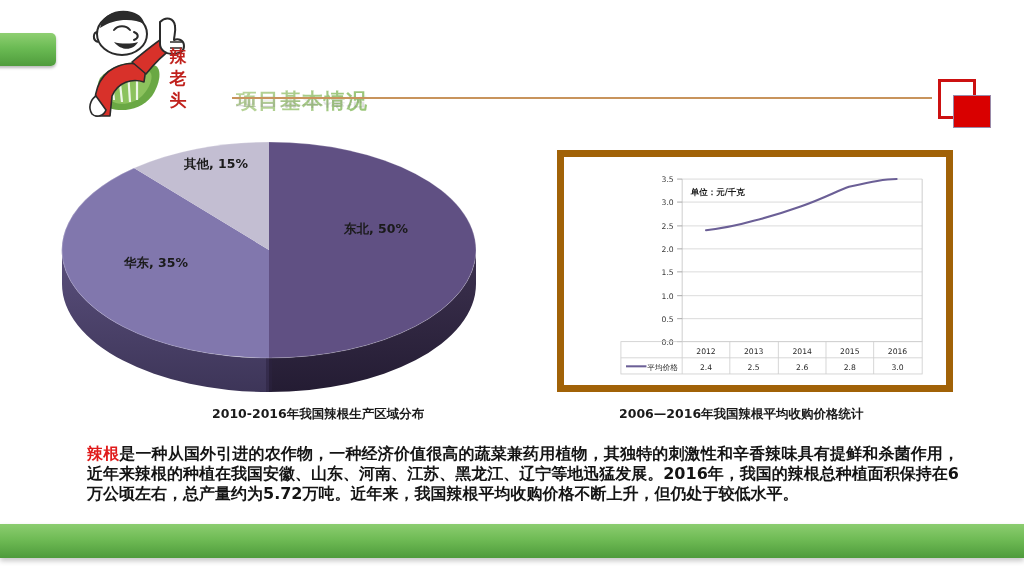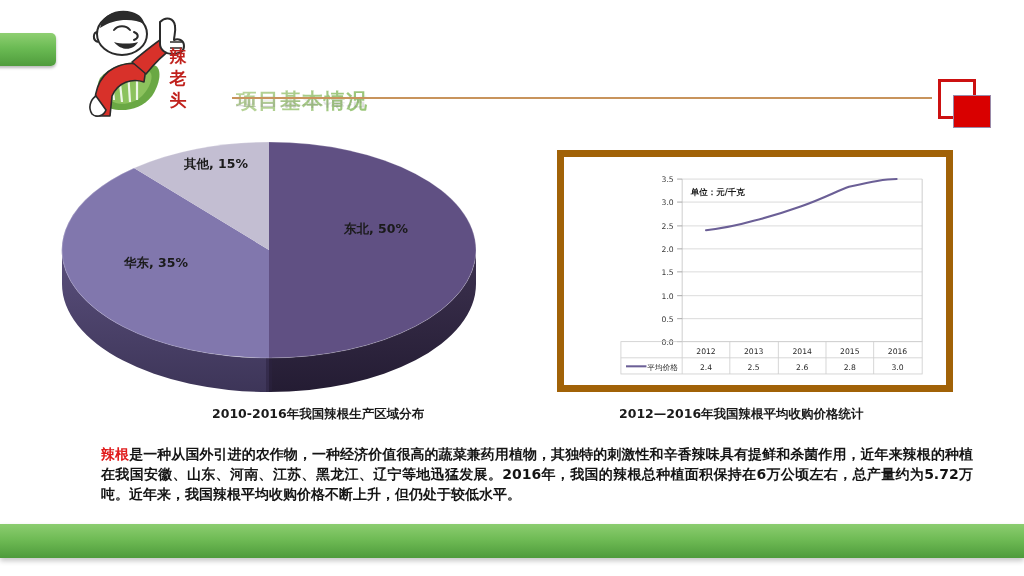--- a/index.html
+++ b/index.html
@@ -168,24 +168,24 @@
     font-weight: bold;
     color: #1a1a1a;
     white-space: nowrap;
   }
   .caption-left  { left: 172px; top: 406px; margin-left: 40px; }
   .caption-right { left: 619px; top: 406px; }
 
   
   .body-text {
     position: absolute;
-    left: 101px;
+    left: 87px;
     top: 444px;
     width: 872px;
-    font-size: 14px;
+    font-size: 16px;
     font-weight: bold;
     line-height: 20px;
     color: #141414;
     text-align: justify;
   }
   .kw-red { color: #e01b1b; }
 
   
   .bottom-bar {
     position: absolute;
@@ -346,17 +346,17 @@
       <text class="tbl-text" x="114" y="237">2.4</text>
       <text class="tbl-text" x="170" y="237">2.5</text>
       <text class="tbl-text" x="227" y="237">2.6</text>
       <text class="tbl-text" x="283" y="237">2.8</text>
       <text class="tbl-text" x="339" y="237">3.0</text>
     </g>
   </svg>
 </div>
 
 <div class="caption caption-left">2010-2016年我国辣根生产区域分布</div>
-<div class="caption caption-right">2012—2016年我国辣根平均收购价格统计</div>
+<div class="caption caption-right">2006—2016年我国辣根平均收购价格统计</div>
 
 <div class="body-text"><span class="kw-red">辣根</span><span>是一种从国外引进的农作物，一种经济价值很高的蔬菜兼药用植物，其独特的刺激性和辛香辣味具有提鲜和杀菌作用，近年来辣根的种植在我国安徽、山东、河南、江苏、黑龙江、辽宁等地迅猛发展。2016年，我国的辣根总种植面积保持在6万公顷左右，总产量约为5.72万吨。近年来，我国辣根平均收购价格不断上升，但仍处于较低水平。</span></div>
 
 <div class="bottom-bar"></div>
 
 </body></html>

